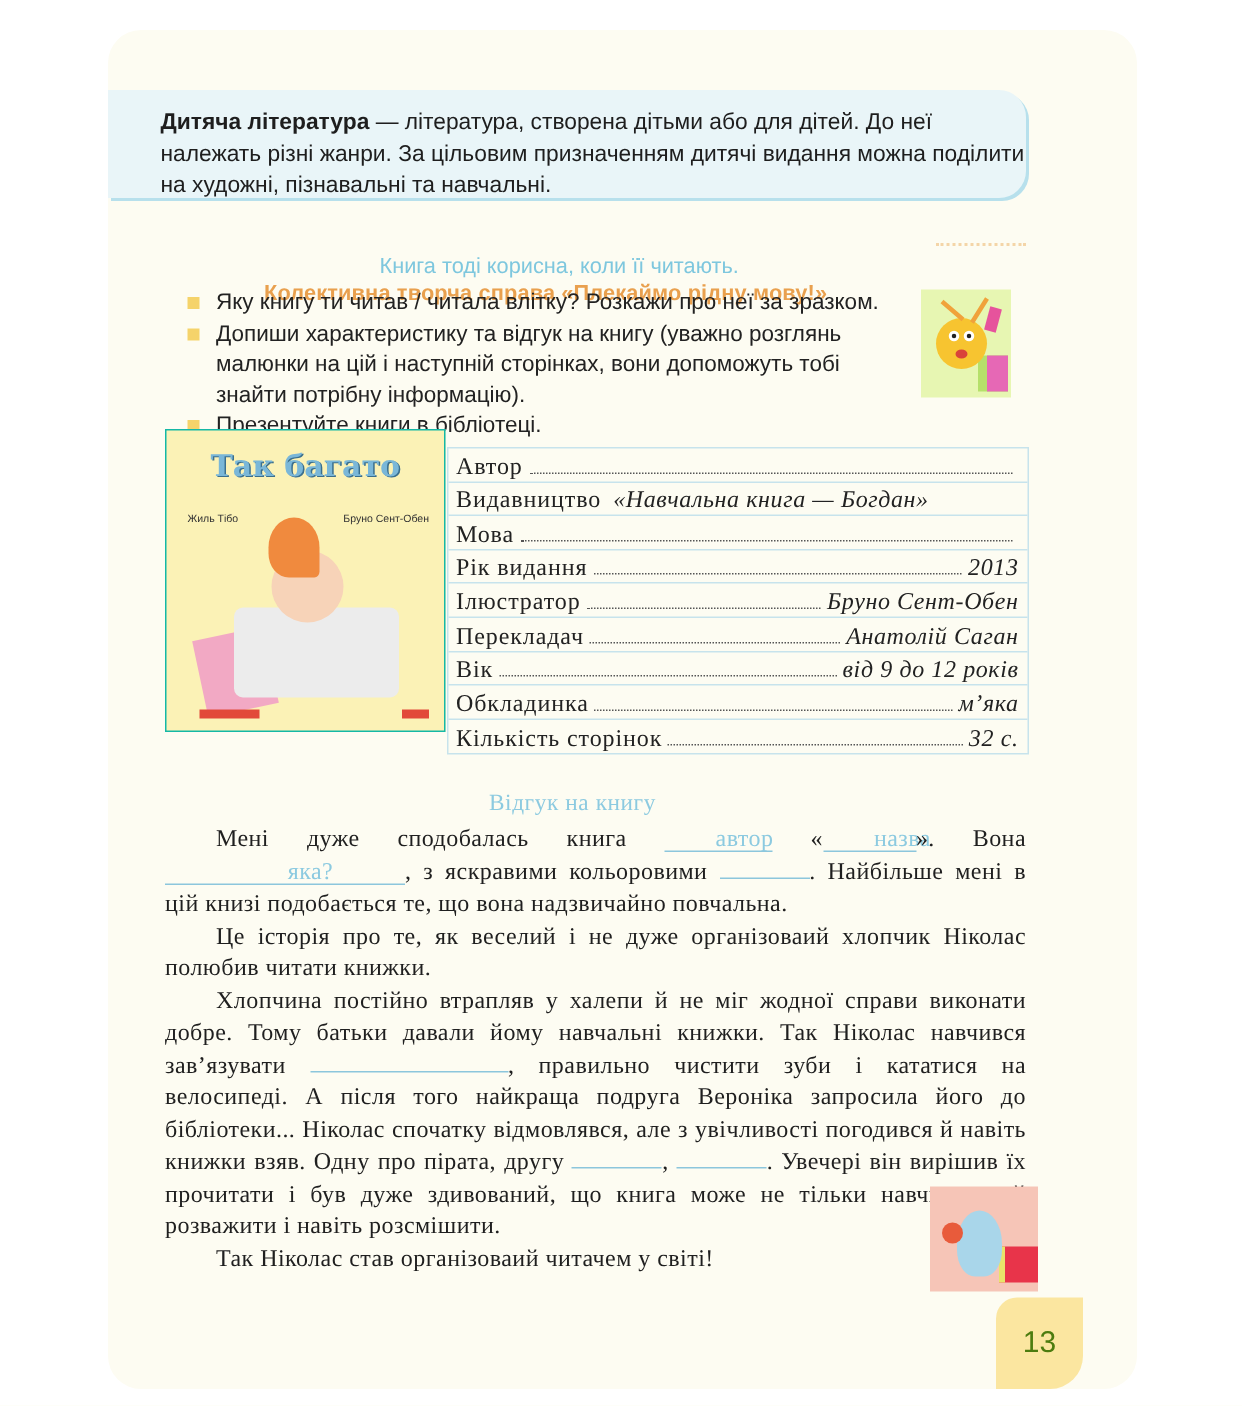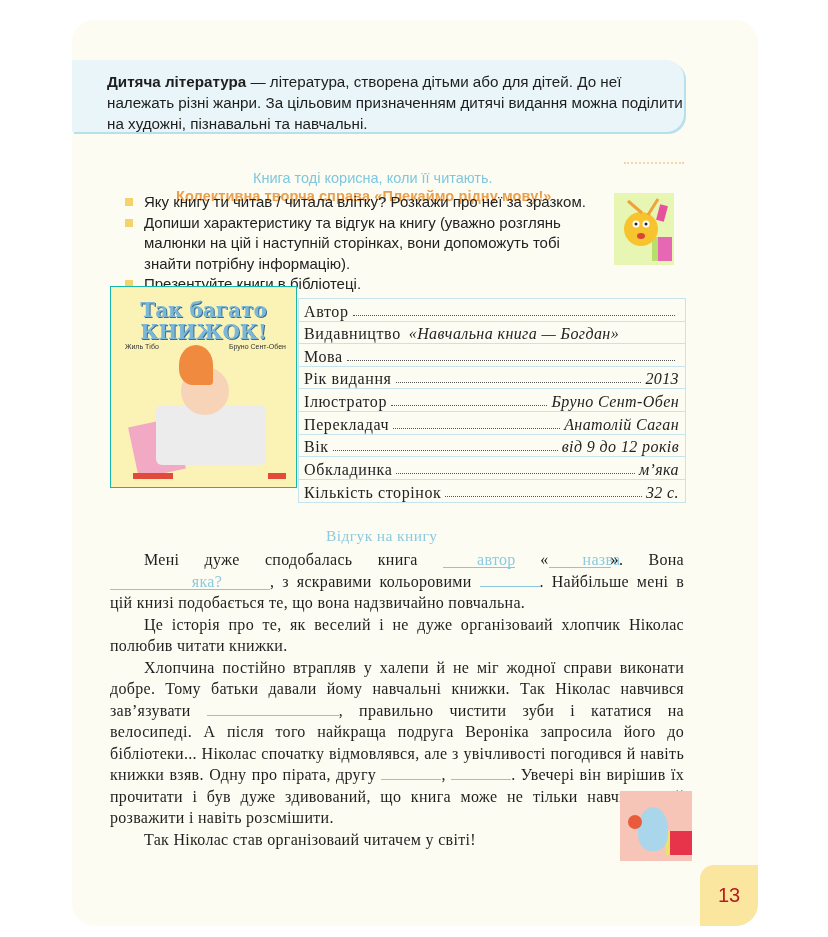--- a/index.html
+++ b/index.html
@@ -72,23 +72,23 @@
   .review-title { position: absolute; left: 326px; top: 527px;
     font-family: "Liberation Serif", serif; font-size: 15.5px; color: #8ccae0; letter-spacing: 0.4px; }
   .review { position: absolute; left: 110px; top: 549px; width: 574px;
     font-family: "Liberation Serif", serif; font-size: 16px; line-height: 21.5px; color: #1f1f1f; text-align: justify; letter-spacing: 0.3px; }
   .review p { margin: 0; text-indent: 34px; }
   .blank { display: inline-block; border-bottom: 1px solid #8cc6dc; color: #8ccae0; text-align: center; line-height: 15px; }
   .mouse-pic { position: absolute; left: 620px; top: 791px; width: 72px; height: 70px; background: #f6c5b7; }
   .mouse-body { position: absolute; left: 18px; top: 16px; width: 30px; height: 44px; border-radius: 50% 50% 40% 40%; background: #a9d6ea; }
   .mouse-block { position: absolute; left: 46px; top: 40px; width: 22px; height: 24px; background: #e8344a; border-left: 4px solid #e9e46a; }
   .mouse-ball { position: absolute; left: 8px; top: 24px; width: 14px; height: 14px; border-radius: 50%; background: #e85b3b; }
-  .page-num { position: absolute; left: 700px; top: 865px; width: 58px; height: 61px;
+  .page-num { position: absolute; left: 664px; top: 865px; width: 58px; height: 61px;
     background: #fbe6a0; border-radius: 14px 0 22px 0;
-    font-family: "Liberation Sans", sans-serif; font-size: 20px; color: #b91c1c;
+    font-family: "Liberation Sans", sans-serif; font-size: 20px; color: #4d7c0f;
     display: flex; align-items: center; justify-content: center; }
 </style>
 </head>
 <body>
 
 <div class="page"></div>
 
 <div class="def-box"></div>
 <div class="def-text"><b>Дитяча література</b><span> — література, створена дітьми або для дітей. До неї належать різні жанри. За цільовим призначенням дитячі видання можна поділити на художні, пізнавальні та навчальні.</span></div>
 
@@ -113,21 +113,20 @@
       <circle cx="32" cy="31" r="1.5" fill="#222"></circle>
     <ellipse cx="27" cy="43" rx="4" ry="3" fill="#d9433a"></ellipse>
     <path d="M14 8 L28 20 M44 6 L34 22" stroke="#f0a23b" stroke-width="3"></path>
     <rect x="44" y="12" width="8" height="16" fill="#e6539c" transform="rotate(15 48 20)"></rect>
   </svg>
 </div>
 
 <div class="book-cover">
   <div class="cover-title">
     <div>Так багато</div>
-    <div>КНИЖОК!</div>
   </div>
   <div class="cover-authors">
     <span>Жиль Тібо</span>
     <span>Бруно Сент-Обен</span>
   </div>
   <div class="boy-bag"></div>
   <div class="boy-books"></div>
   <div class="boy-head"></div>
   <div class="boy-hair"></div>
   <div class="pub-left"></div>

